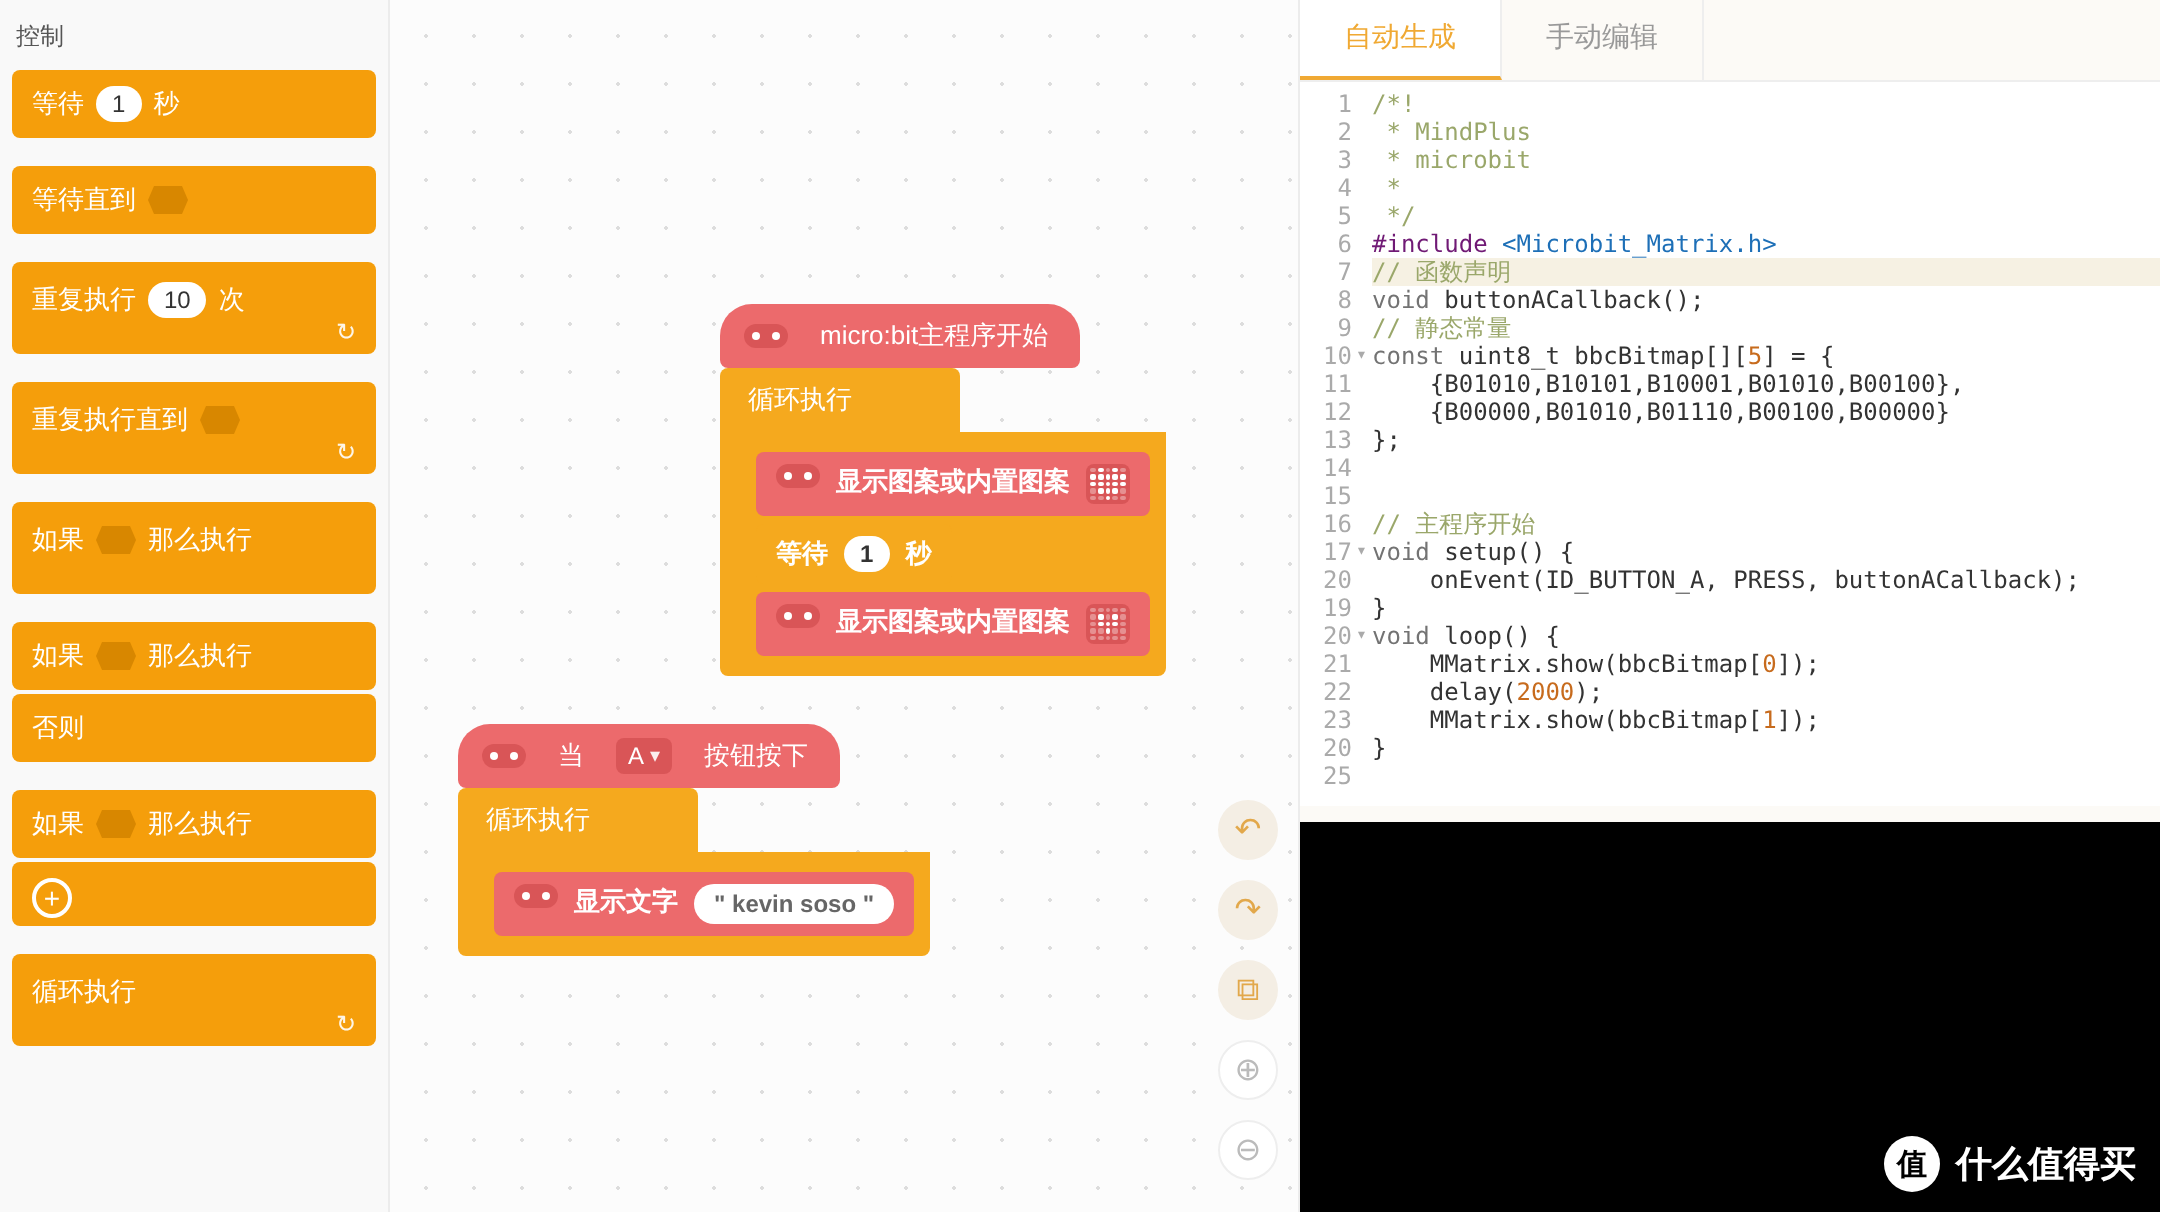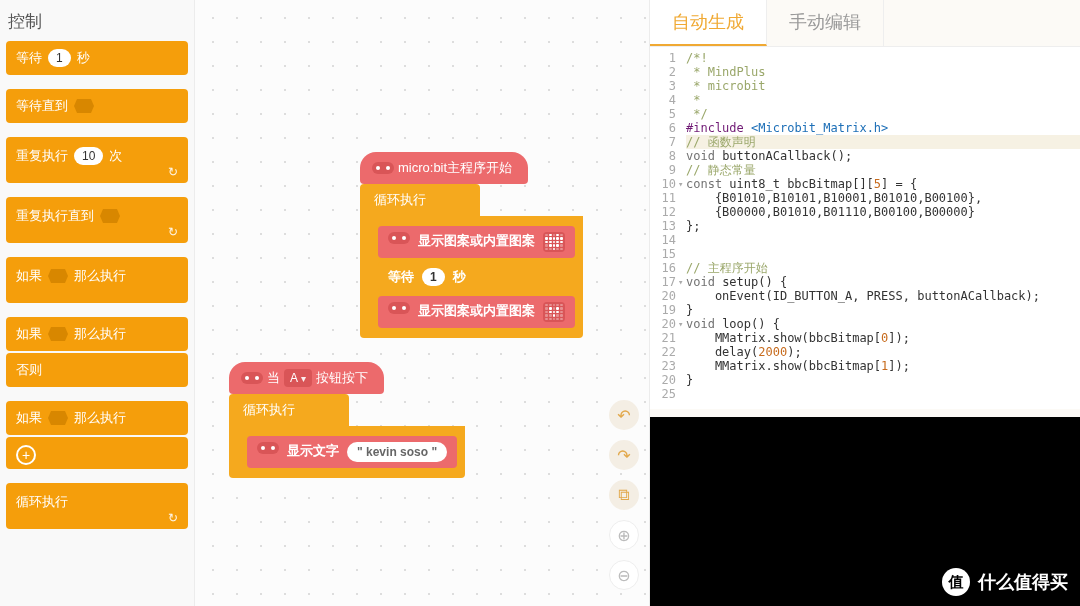--- a/index.html
+++ b/index.html
@@ -16,21 +16,21 @@
 
   
   .palette {
     width: 195px;
     background: #f9f9f9;
     border-right: 1px solid #ececec;
     padding: 8px 6px;
     overflow: hidden;
   }
   .palette-header {
-    font-size: 17px;
+    font-size: 12px;
     color: #555;
     margin: 2px 0 8px 2px;
   }
   .pblock {
     background: #F59E0B;
     color: #fff;
     border-radius: 4px;
     padding: 8px 10px;
     margin-bottom: 14px;
     font-size: 13px;
@@ -89,21 +89,21 @@
   .stack2 { left: 34px; top: 362px; }
 
   .hat {
     background: #EC6A6C;
     color: #fff;
     border-radius: 16px 16px 4px 4px;
     padding: 7px 16px 7px 12px;
     font-size: 13px;
     display: flex;
     align-items: center;
-    gap: 4px;
+    gap: 16px;
     width: fit-content;
     min-width: 140px;
   }
   .cblock-head {
     background: #F5A91E;
     color: #fff;
     padding: 7px 14px;
     font-size: 13px;
     width: fit-content;
     min-width: 120px;
@@ -199,21 +199,21 @@
     flex-direction: column;
     background: #fcfaf6;
   }
   .tabs {
     display: flex;
     border-bottom: 1px solid #eee;
     background: #fcfaf6;
   }
   .tab {
     padding: 10px 22px;
-    font-size: 18px;
+    font-size: 14px;
     color: #999;
     border-right: 1px solid #eee;
     cursor: pointer;
   }
   .tab.active {
     color: #f0a933;
     border-bottom: 2px solid #f0a933;
     background: #fff;
   }
   .code-area {

